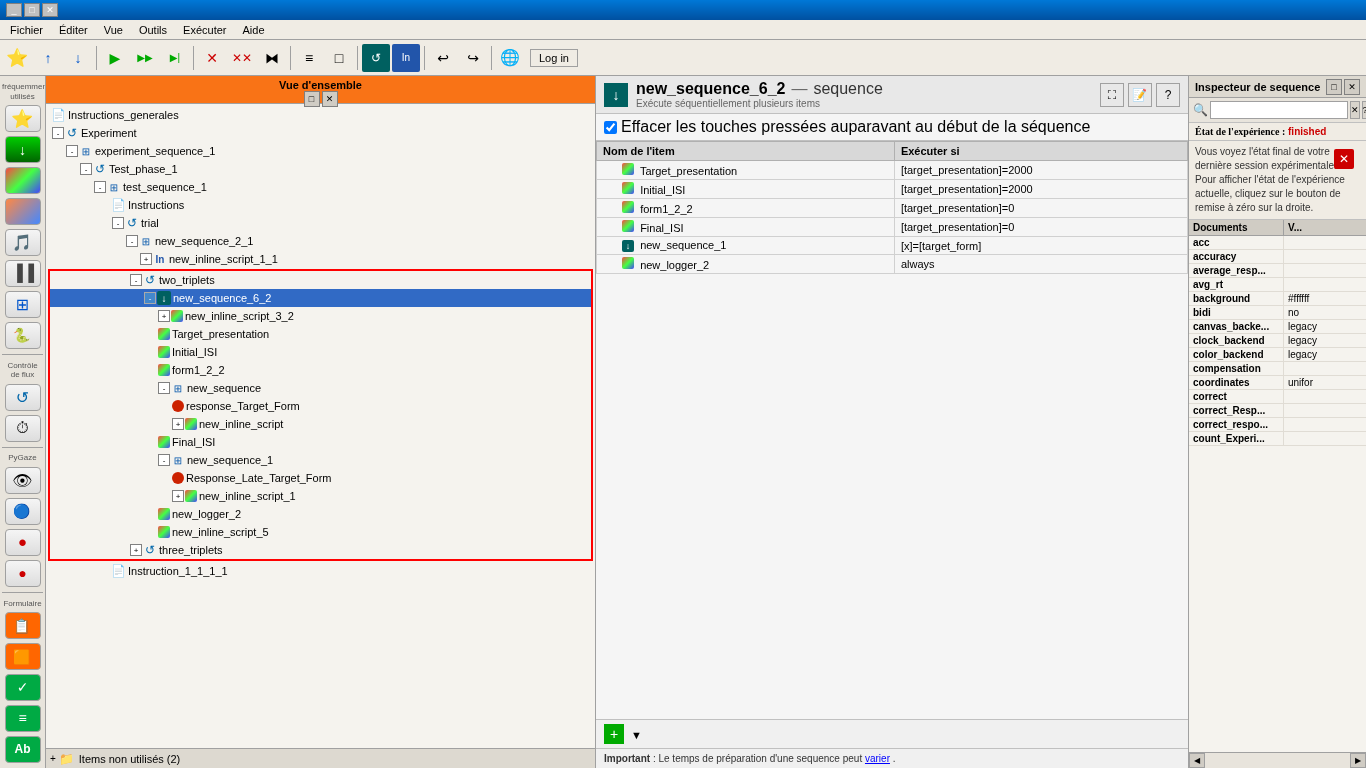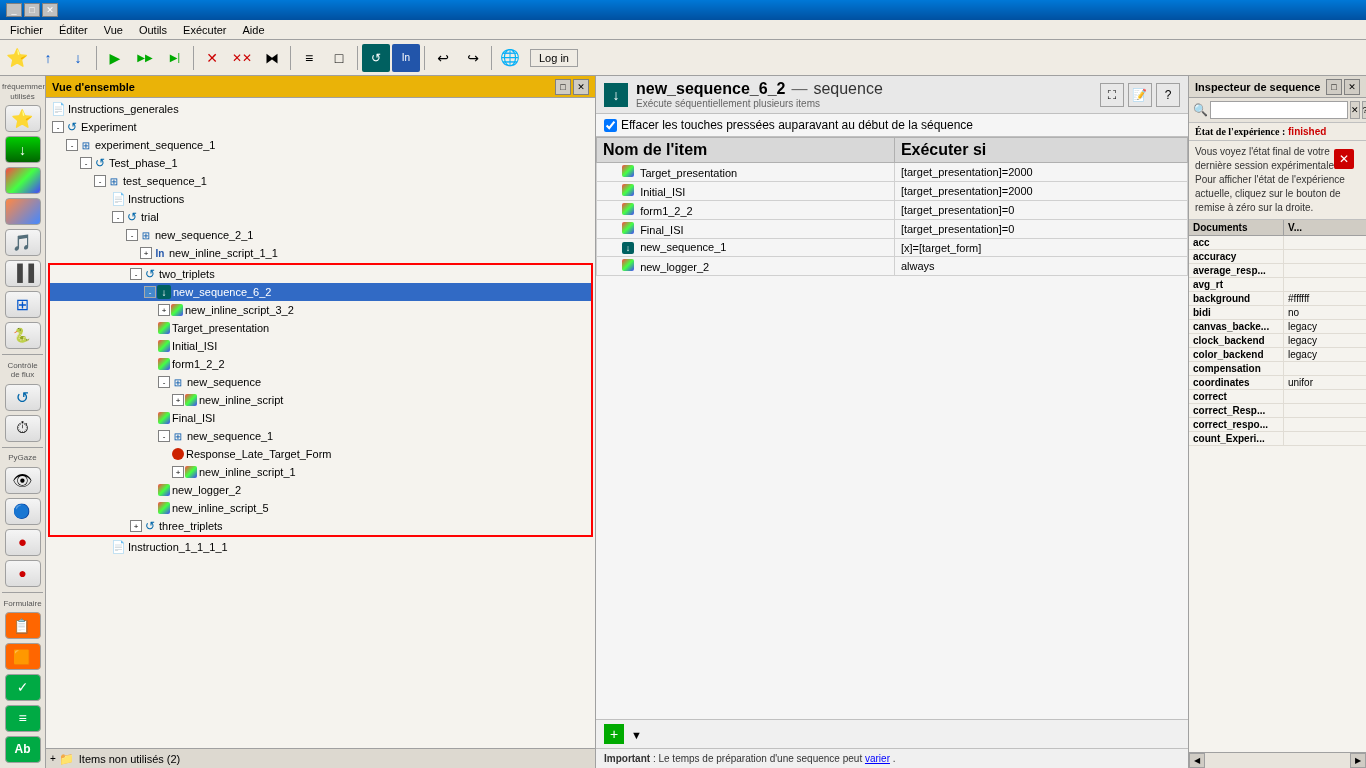--- a/index.html
+++ b/index.html
@@ -99,27 +99,28 @@
 
     
     #overview-panel {
       width: 550px;
       background: #f5f3ee;
       border-right: 1px solid #a0a0a0;
       display: flex;
       flex-direction: column;
     }
     #overview-header {
-      background: #eab308;
+      background: #f97316;
       border-bottom: 1px solid #a0a0a0;
       padding: 3px 6px;
       display: flex;
       align-items: center;
       justify-content: space-between;
-      height: 22px;
+      height: 28px;
+      flex-direction: column;
     }
     #overview-header span { font-weight: bold; font-size: 11px; }
     #overview-header-controls { display: flex; gap: 2px; }
     #overview-header-controls button {
       width: 16px; height: 16px; border: 1px solid #808080; background: #d0ccc4;
       cursor: pointer; font-size: 9px; display: flex; align-items: center; justify-content: center;
     }
     #overview-tree {
       flex: 1;
       overflow-y: auto;
@@ -188,35 +189,35 @@
       width: 24px; height: 24px; border: 1px solid #a0a0a0; background: #e8e8e8;
       cursor: pointer; display: flex; align-items: center; justify-content: center; font-size: 12px;
     }
 
     #sequence-options {
       padding: 4px 8px;
       border-bottom: 1px solid #c0c0c0;
       display: flex; align-items: center; gap: 4px;
     }
     #sequence-options input[type=checkbox] { cursor: pointer; }
-    #sequence-options label { font-size: 12px; }
+    #sequence-options label { font-size: 16px; }
 
     #sequence-table {
       flex: 1;
       overflow-y: auto;
     }
     table.seq-table {
       width: 100%;
       border-collapse: collapse;
     }
     table.seq-table th {
       background: #d8d8d8;
       border: 1px solid #b0b0b0;
       padding: 3px 6px;
-      font-size: 16px;
+      font-size: 11px;
       text-align: left;
     }
     table.seq-table td {
       border: 1px solid #d0d0d0;
       padding: 2px 6px;
       font-size: 11px;
       vertical-align: middle;
     }
     .seq-row-icon {
       width: 14px; height: 14px;
@@ -525,20 +526,25 @@
           <span class="tree-label">form1_2_2</span>
         </div>
 
         <div class="tree-item">
           <span class="tree-spacer" style="width:106px;"></span>
           <span class="tree-toggle">-</span>
           <span class="tree-icon" style="color:#0055aa;">⊞</span>
           <span class="tree-label">new_sequence</span>
         </div>
 
+        <div class="tree-item">
+          <span class="tree-spacer" style="width:120px;"></span>
+          <span class="tree-icon" style="background:#cc2200;width:12px;height:12px;border-radius:50%;display:inline-block;"></span>
+          <span class="tree-label">response_Target_Form</span>
+        </div>
 
         <div class="tree-item">
           <span class="tree-spacer" style="width:120px;"></span>
           <span class="tree-toggle">+</span>
           <span class="tree-icon" style="background:linear-gradient(135deg,#ff4444,#44ff44,#4444ff);width:12px;height:12px;border-radius:2px;display:inline-block;"></span>
           <span class="tree-label">new_inline_script</span>
         </div>
 
         <div class="tree-item">
           <span class="tree-spacer" style="width:106px;"></span>

